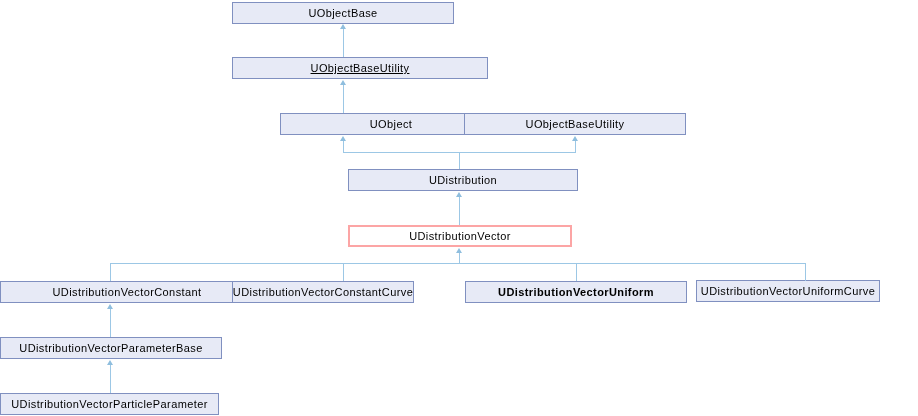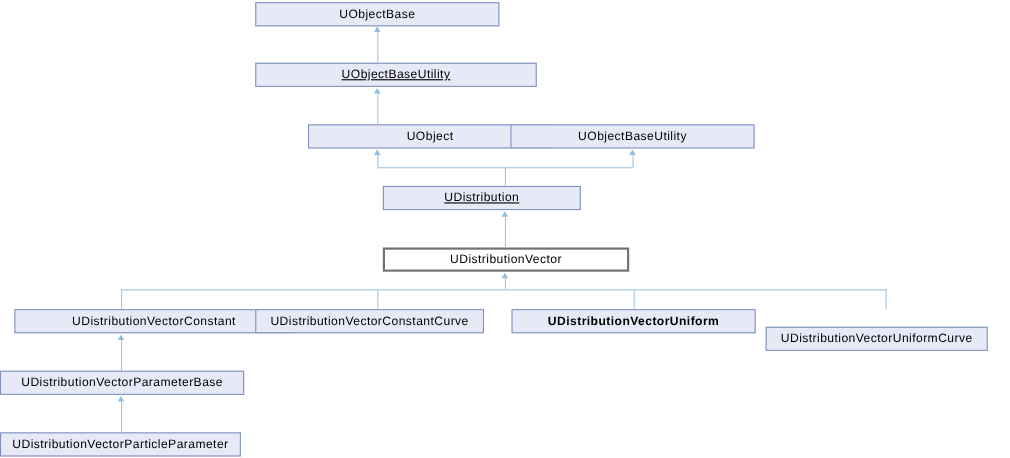--- a/index.html
+++ b/index.html
@@ -21,21 +21,21 @@
     font-size: 11px;
     letter-spacing: 0.4px;
     display: flex;
     align-items: center;
     justify-content: center;
     white-space: nowrap;
     cursor: pointer;
   }
   .node.current {
     background: #ffffff;
-    border: 2px solid #737373;
+    border: 2px solid #fca5a5;
     cursor: default;
   }
   .vline { position: absolute; width: 1px; background: #9cc7e5; }
   .hline { position: absolute; height: 1px; background: #9cc7e5; }
   .arrow {
     position: absolute;
     width: 0; height: 0;
     border-left: 3px solid transparent;
     border-right: 3px solid transparent;
     border-bottom: 5px solid #8fbede;
@@ -47,31 +47,31 @@
 <div id="canvas">
 
   <div class="node" style="left:232px; top:2px; width:222px;">UObjectBase</div>
 
   <div class="node" style="left:232px; top:57px; width:256px;text-decoration:underline;">UObjectBaseUtility</div>
 
   <div class="node" style="left:232px; top:113px; width:222px;margin-left:48px;">UObject</div>
 
   <div class="node" style="left:464px; top:113px; width:222px;">UObjectBaseUtility</div>
 
-  <div class="node" style="left:348px; top:169px; width:180px;text-decoration:underline;">UDistribution</div>
+  <div class="node" style="left:348px; top:169px; width:230px;">UDistribution</div>
 
   <div class="node current" style="left:348px; top:225px; width:224px;">UDistributionVector</div>
 
-  <div class="node" style="left:13px; top:281px; width:254px;">UDistributionVectorConstant</div>
+  <div class="node" style="left:0px; top:281px; width:254px;">UDistributionVectorConstant</div>
 
-  <div class="node" style="left:232px; top:281px; width:208px;">UDistributionVectorConstantCurve</div>
+  <div class="node" style="left:232px; top:281px; width:182px;">UDistributionVectorConstantCurve</div>
 
   <div class="node" style="left:465px; top:281px; width:222px;font-weight:bold;">UDistributionVectorUniform</div>
 
-  <div class="node" style="left:696px; top:297px; width:202px;">UDistributionVectorUniformCurve</div>
+  <div class="node" style="left:696px; top:280px; width:184px;">UDistributionVectorUniformCurve</div>
 
   <div class="node" style="left:0px; top:337px; width:222px;">UDistributionVectorParameterBase</div>
 
   <div class="node" style="left:0px; top:393px; width:219px;">UDistributionVectorParticleParameter</div>
 
   <div class="arrow" style="left:340px; top:24px;"></div>
   <div class="vline" style="left:343px; top:29px; height:28px;"></div>
 
   <div class="arrow" style="left:340px; top:80px;"></div>
   <div class="vline" style="left:343px; top:85px; height:28px;"></div>

